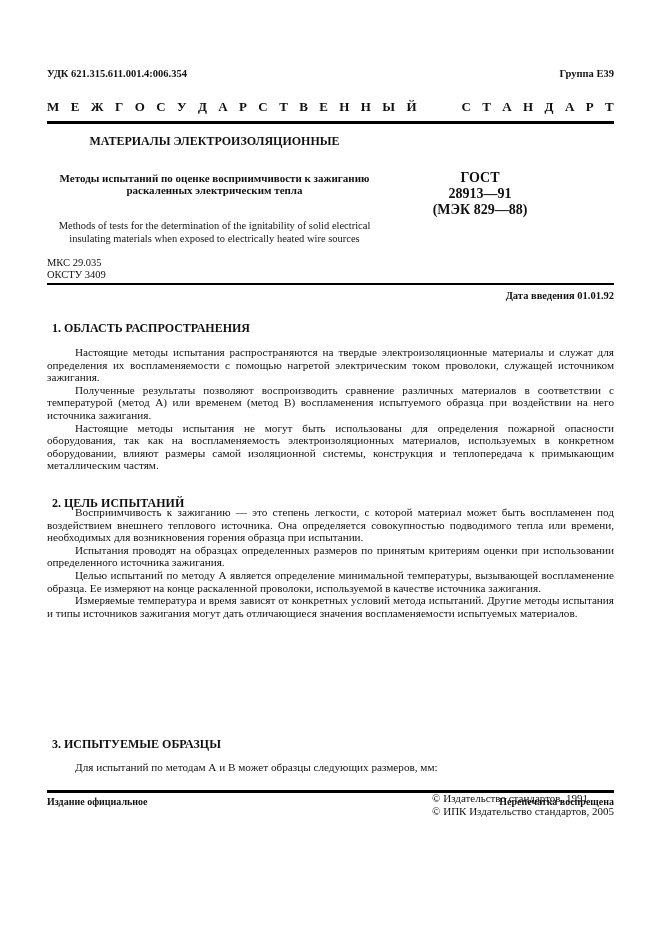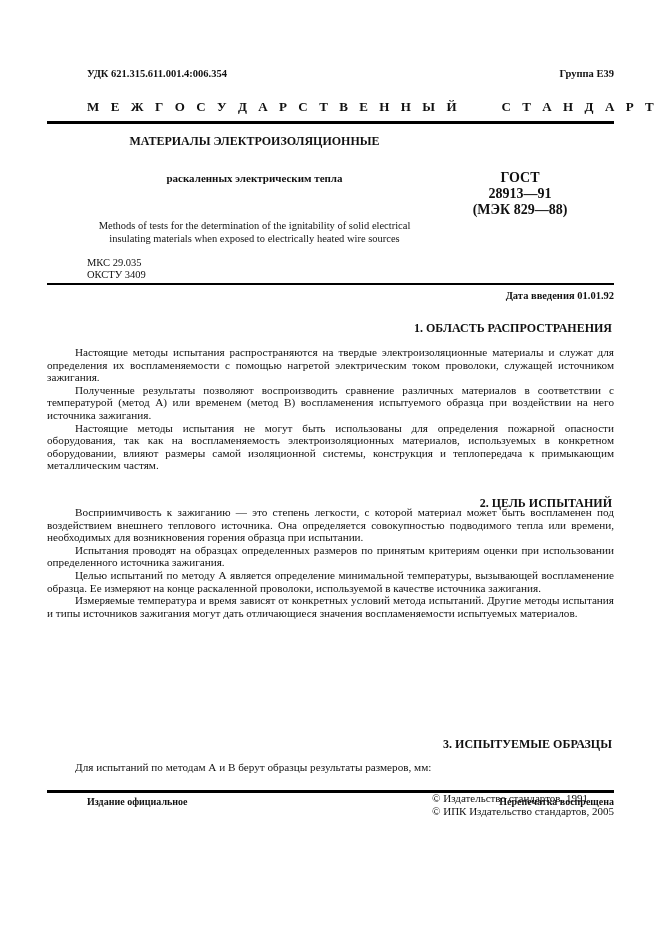--- a/index.html
+++ b/index.html
@@ -1,38 +1,38 @@
 <!DOCTYPE html>
 <html><head>
 <meta charset="utf-8">
 <style>
   html, body { margin: 0; padding: 0; background: #ffffff; }
   body {
     width: 661px; height: 936px; position: relative; overflow: hidden;
     font-family: "Liberation Serif", serif; color: #111111;
   }
-  .abs { position: absolute; margin-left: 40px; }
+  .abs { position: absolute; }
   .bold { font-weight: bold; }
   .small { font-size: 10.5px; }
   .rule { position: absolute; left: 47px; width: 567px; background: #000; }
 
   .spaced-title {
     left: 47px; top: 99px; width: 567px; font-size: 13px; font-weight: bold;
     display: flex; justify-content: space-between;
   }
   .spaced-title span { display: inline-block; }
   .gap { width: 22px; }
 
   .center { text-align: center; }
   .para {
     position: absolute; left: 47px; width: 567px;
     font-size: 11.2px; line-height: 12.6px; text-align: justify;
   }
   .para p { margin: 0; text-indent: 28px; text-align: justify; }
-  .heading { position: absolute; left: 45px; width: 567px; text-align: right; font-weight: bold; font-size: 12px; }
+  .heading { position: absolute; left: 52px; width: 567px; text-align: left; font-weight: bold; font-size: 12px; }
 </style>
 </head>
 <body>
 
 <div class="abs bold small" style="left:47px; top:68px;">УДК 621.315.611.001.4:006.354</div>
 <div class="abs bold small" style="right:47px; top:68px;">Группа Е39</div>
 
 <div class="abs spaced-title">
   <span>М</span>
   <span>Е</span>
@@ -61,20 +61,21 @@
   <span>А</span>
   <span>Р</span>
   <span>Т</span>
 </div>
 <div class="rule" style="top:121px; height:3px;"></div>
 
 <div class="abs center bold" style="left:47px; top:135px; width:335px; font-size:12px; line-height:13px;">
   <div>МАТЕРИАЛЫ ЭЛЕКТРОИЗОЛЯЦИОННЫЕ</div>
 </div>
 <div class="abs center bold" style="left:47px; top:172px; width:335px; font-size:11px; line-height:12.3px;">
+  <div>Методы испытаний по оценке восприимчивости к зажиганию</div>
   <div>раскаленных электрическим тепла</div>
 </div>
 <div class="abs center" style="left:47px; top:219px; width:335px; font-size:10.5px; line-height:13px;">
   <div>Methods of tests for the determination of the ignitability of solid electrical</div>
   <div>insulating materials when exposed to electrically heated wire sources</div>
 </div>
 
 <div class="abs center bold" style="left:415px; top:170px; width:130px; font-size:14px; line-height:16px;">
   <div>ГОСТ</div>
   <div>28913—91</div>
@@ -102,21 +103,21 @@
 <div class="heading" style="top:496px;">2. ЦЕЛЬ ИСПЫТАНИЙ</div>
 <div class="para" style="top:506px;">
   <p>Восприимчивость к зажиганию — это степень легкости, с которой материал может быть воспламенен под воздействием внешнего теплового источника. Она определяется совокупностью подводимого тепла или времени, необходимых для возникновения горения образца при испытании.</p>
   <p>Испытания проводят на образцах определенных размеров по принятым критериям оценки при использовании определенного источника зажигания.</p>
   <p>Целью испытаний по методу А является определение минимальной температуры, вызывающей воспламенение образца. Ее измеряют на конце раскаленной проволоки, используемой в качестве источника зажигания.</p>
   <p>Измеряемые температура и время зависят от конкретных условий метода испытаний. Другие методы испытания и типы источников зажигания могут дать отличающиеся значения воспламеняемости испытуемых материалов.</p>
 </div>
 
 <div class="heading" style="top:737px;">3. ИСПЫТУЕМЫЕ ОБРАЗЦЫ</div>
 <div class="para" style="top:761px;">
-  <p>Для испытаний по методам А и В берут образцы результаты размеров, мм:</p>
+  <p>Для испытаний по методам А и В может образцы следующих размеров, мм:</p>
 </div>
 
 <div class="rule" style="top:790px; height:3px;"></div>
 <div class="abs bold" style="left:47px; top:796px; font-size:10px;">Издание официальное</div>
 <div class="abs bold" style="right:47px; top:796px; font-size:10px;">Перепечатка воспрещена</div>
 <div class="abs" style="right:47px; top:792px; font-size:11px; line-height:13px; text-align:left;">
   <div>© Издательство стандартов, 1991</div>
   <div>© ИПК Издательство стандартов, 2005</div>
 </div>
 

